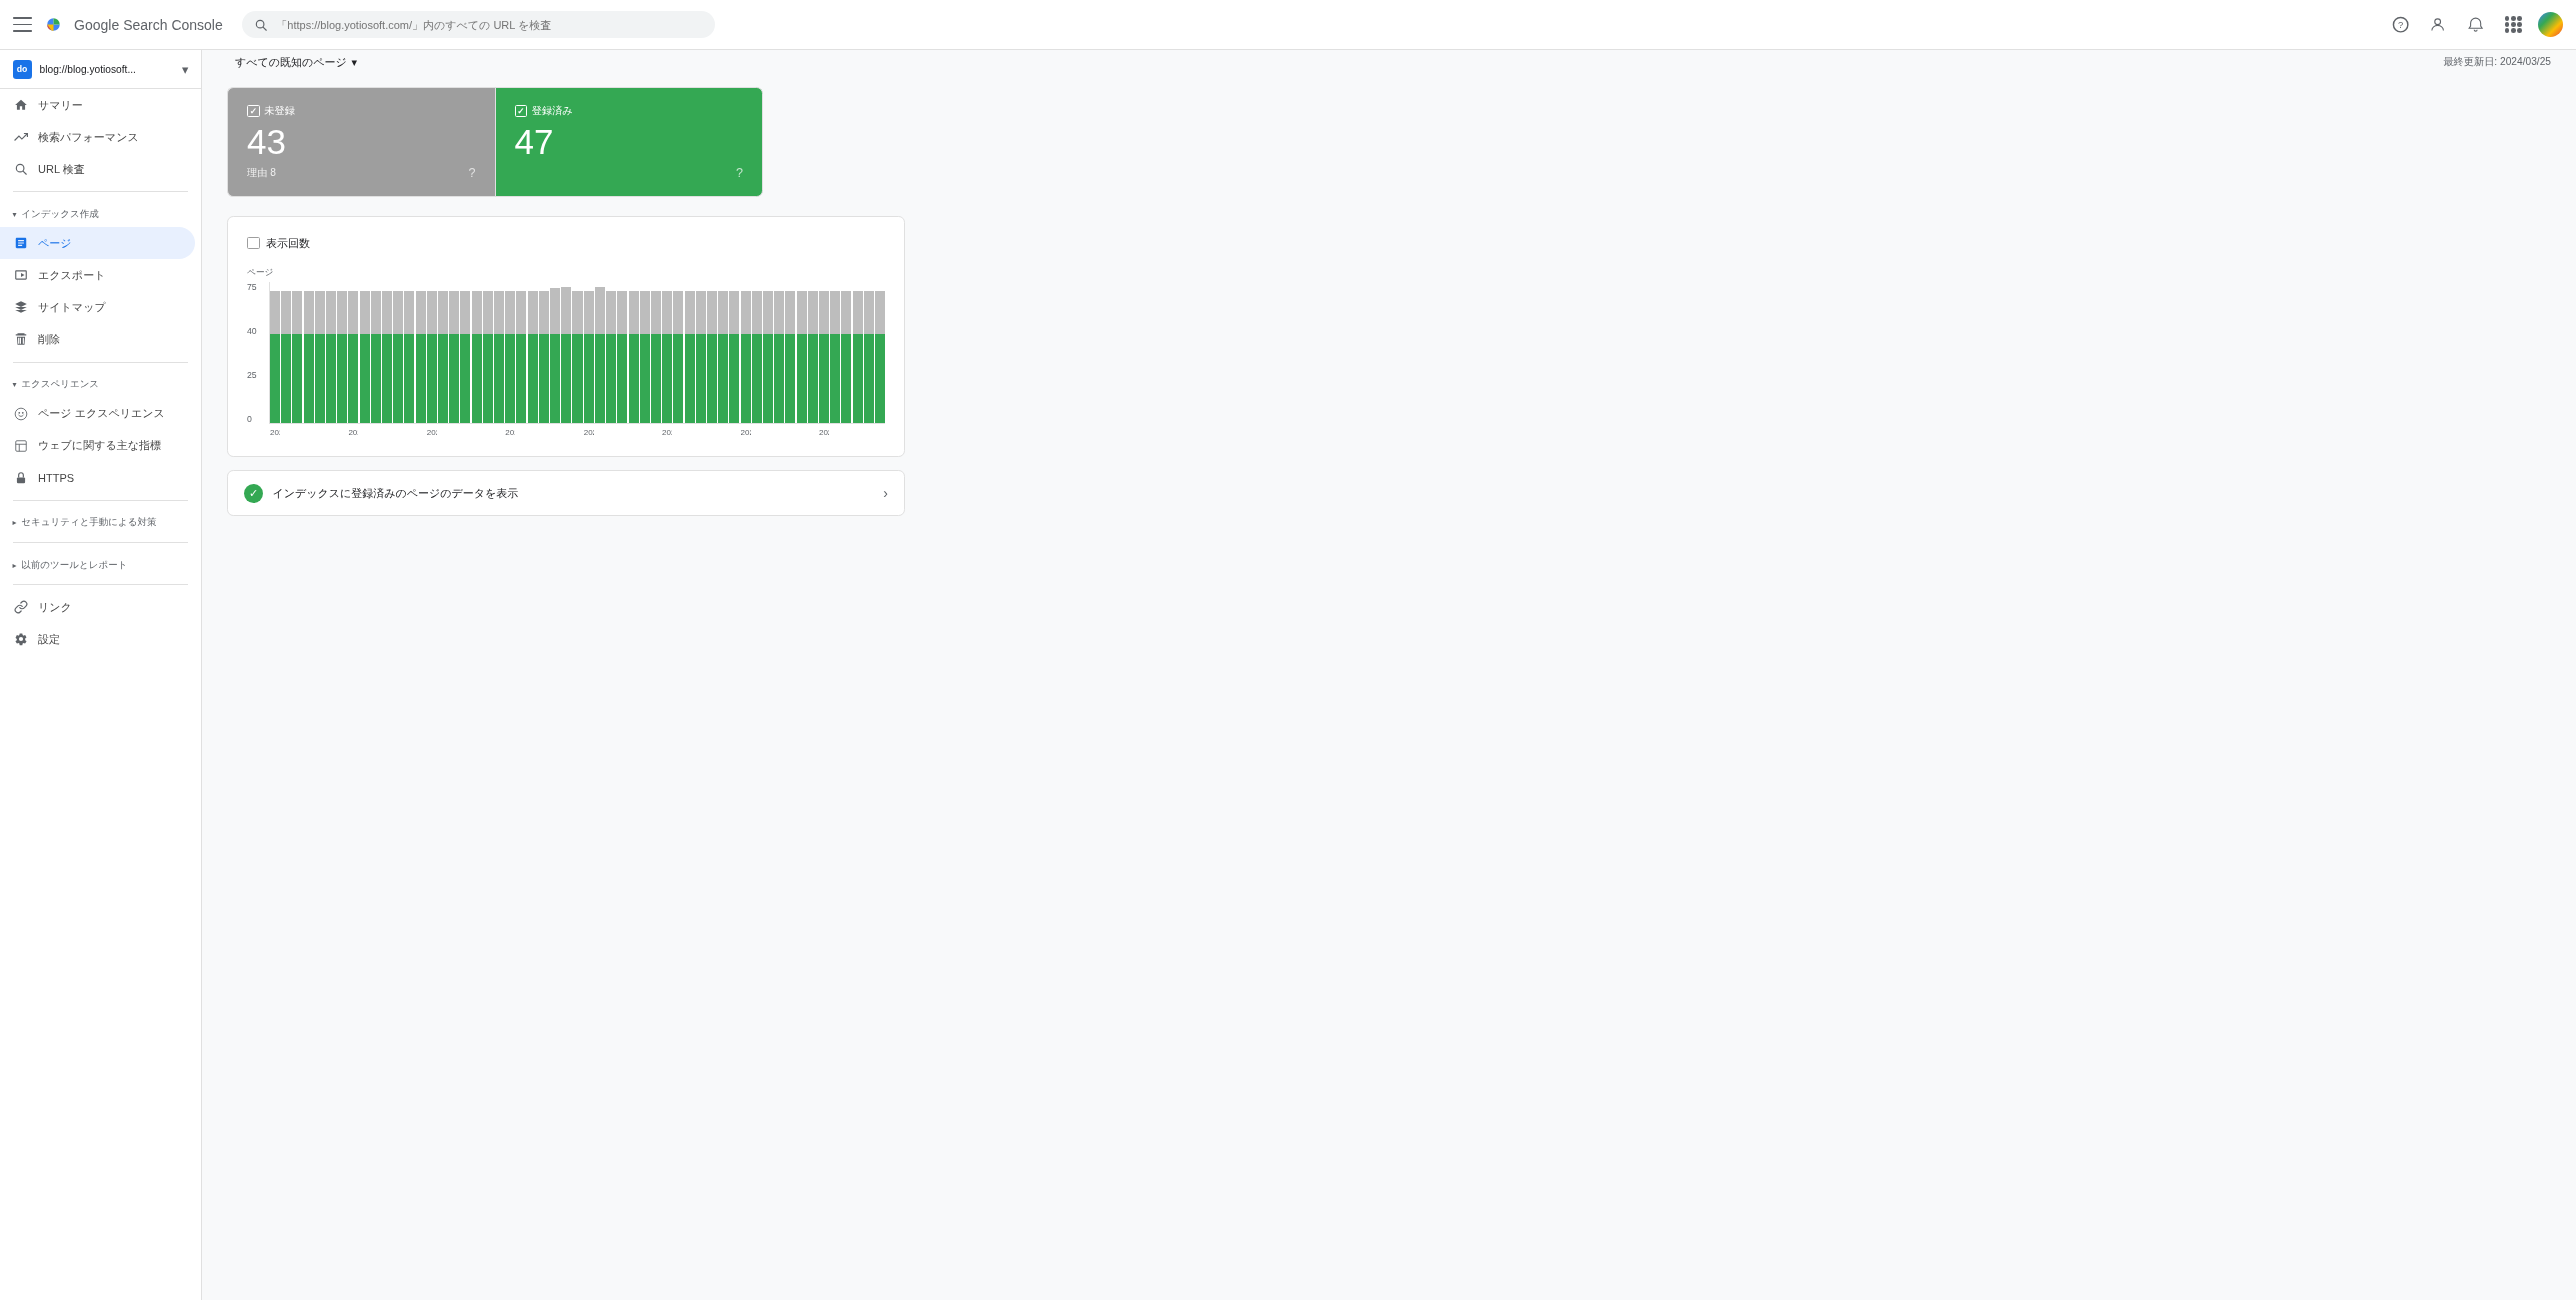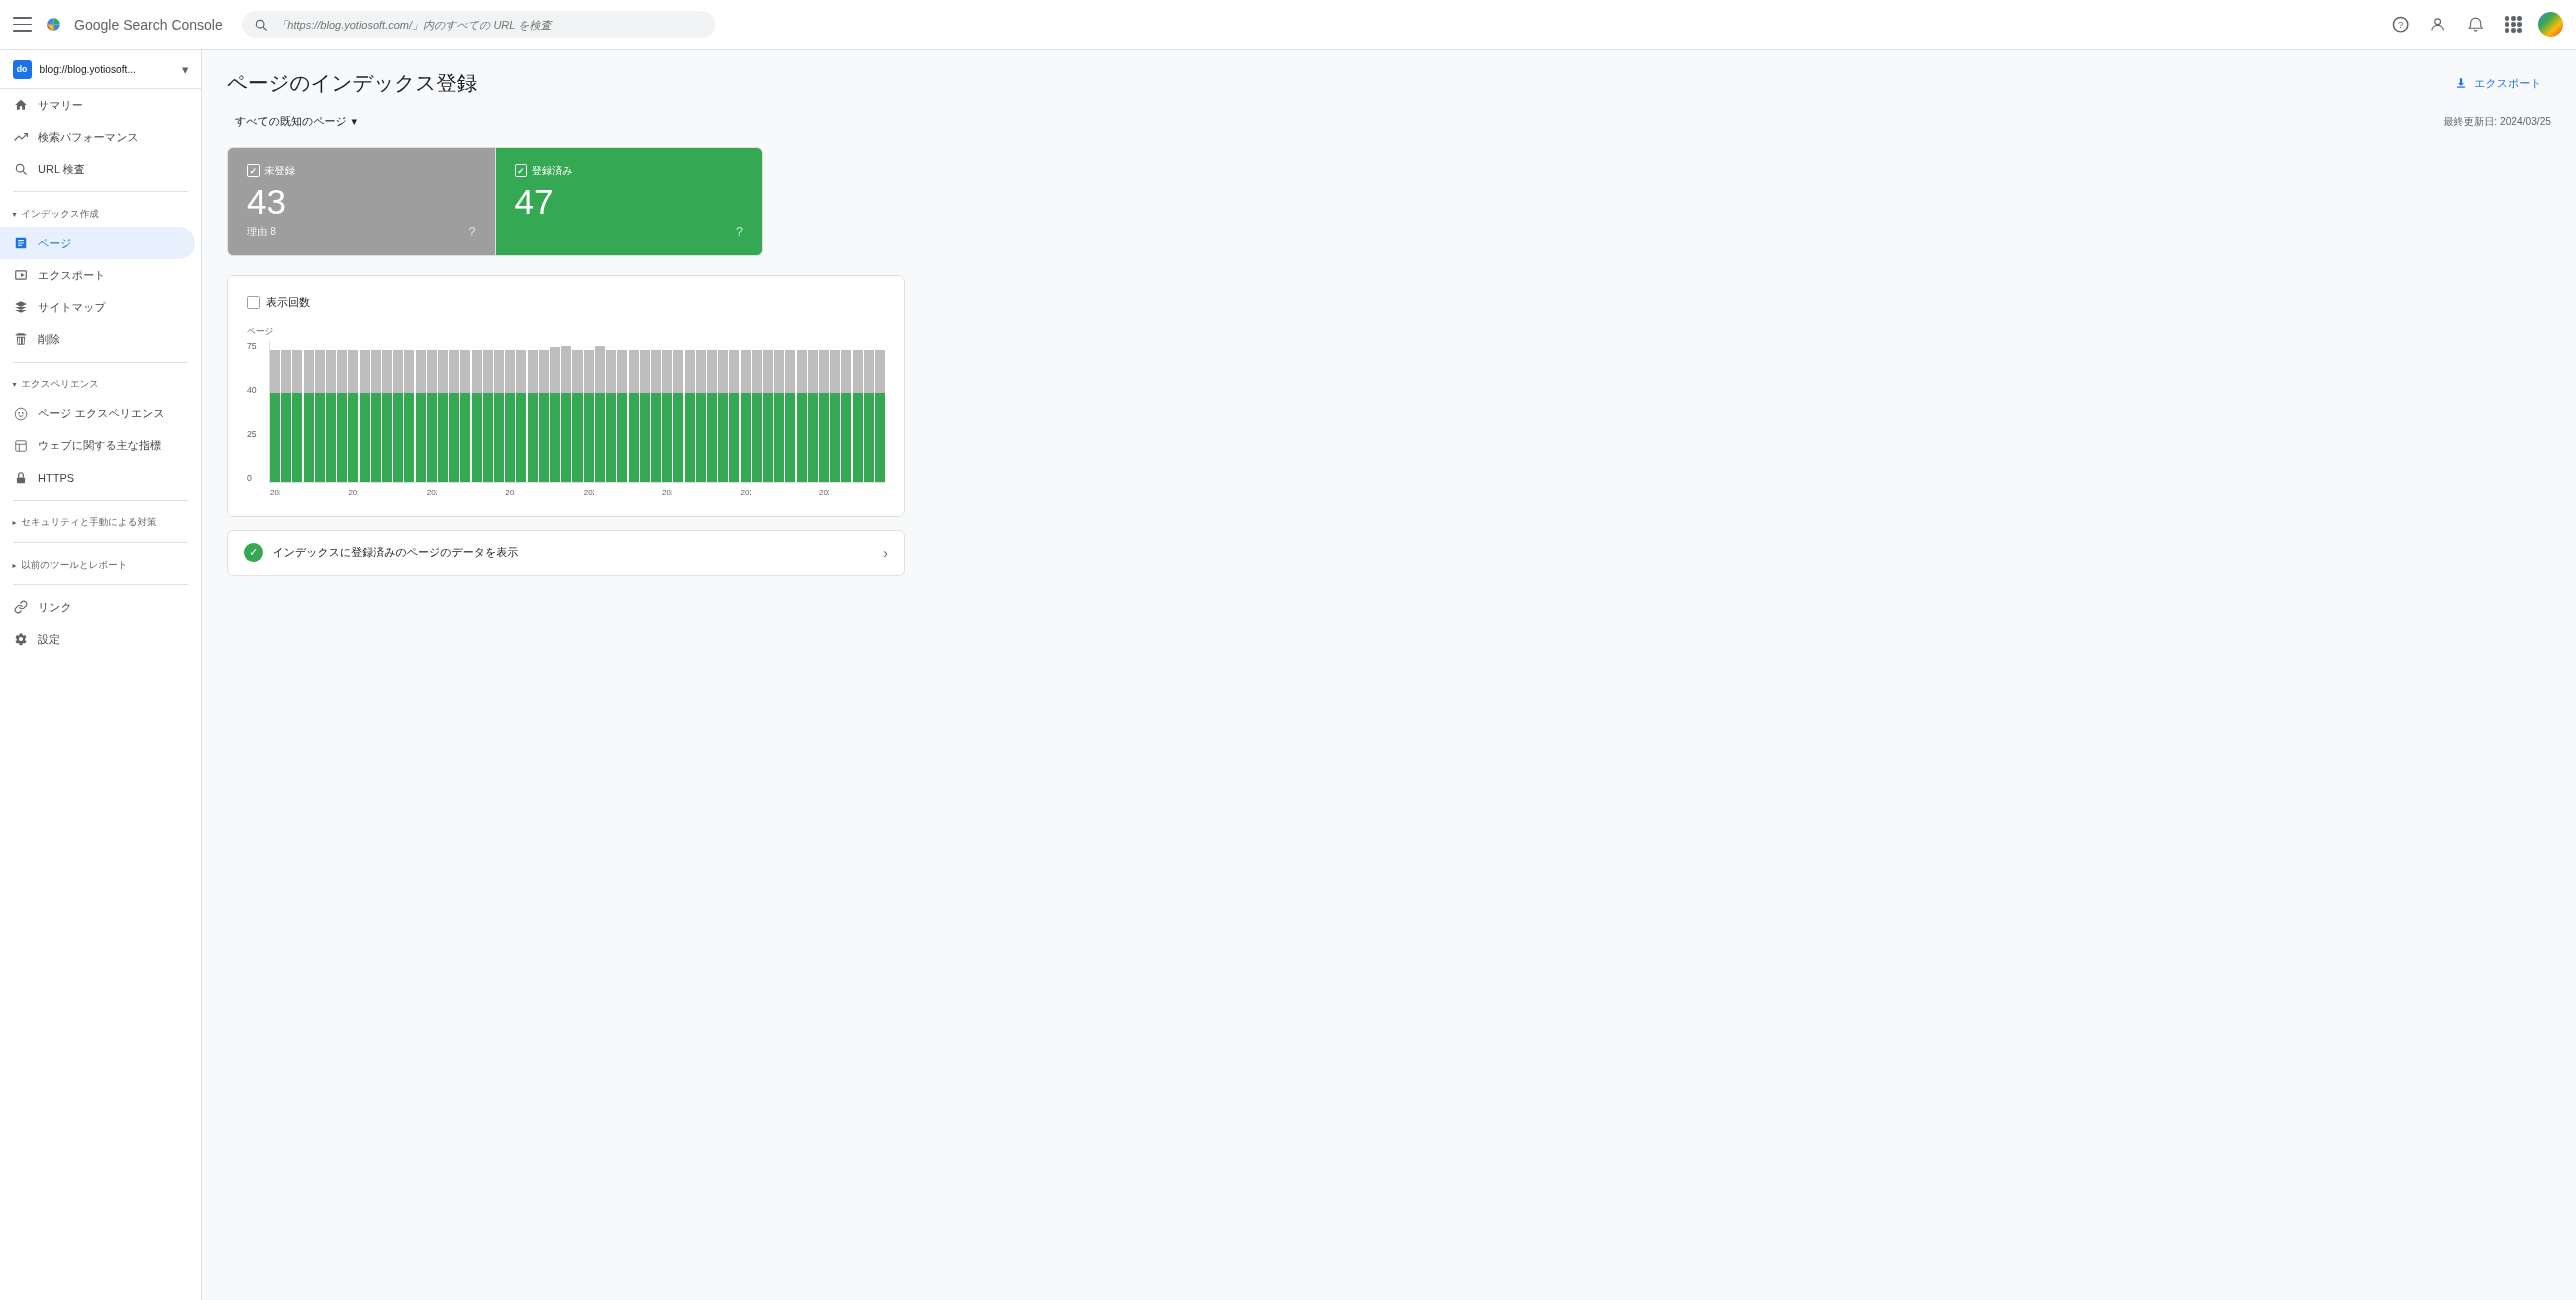--- a/index.html
+++ b/index.html
@@ -52,21 +52,20 @@
       padding: 6.3px 12.6px;
       gap: 8px;
     }
     .search-bar-input {
       border: none;
       background: transparent;
       font-size: 11px;
       color: #202124;
       outline: none;
       width: 100%;
-      font-style: italic;
     }
     .search-icon-svg {
       color: #5f6368;
       flex-shrink: 0;
     }
     .topbar-right {
       margin-left: auto;
       display: flex;
       align-items: center;
       gap: 12.6px;
@@ -583,29 +582,20 @@
       <span class="nav-icon">
         <svg width="14" height="14" viewBox="0 0 24 24" fill="currentColor">
             <path d="M19.14 12.94a7.07 7.07 0 0 0 .06-.94 7.07 7.07 0 0 0-.06-.94l2.03-1.58a.49.49 0 0 0 .12-.61l-1.92-3.32a.49.49 0 0 0-.59-.22l-2.39.96a7.1 7.1 0 0 0-1.62-.94l-.36-2.54a.48.48 0 0 0-.48-.41h-3.84a.48.48 0 0 0-.47.41l-.36 2.54a7.1 7.1 0 0 0-1.62.94l-2.39-.96a.49.49 0 0 0-.59.22L2.74 9.87a.48.48 0 0 0 .12.61l2.03 1.58a7.07 7.07 0 0 0-.06.94c0 .32.03.63.06.94l-2.03 1.58a.49.49 0 0 0-.12.61l1.92 3.32c.12.22.37.3.59.22l2.39-.96c.5.36 1.04.67 1.62.94l.36 2.54c.06.28.31.41.47.41h3.84c.26 0 .47-.19.47-.41l.36-2.54c.58-.27 1.12-.58 1.62-.94l2.39.96c.22.08.47 0 .59-.22l1.92-3.32a.48.48 0 0 0-.12-.61l-2.01-1.58zM12 15.6A3.6 3.6 0 0 1 8.4 12 3.6 3.6 0 0 1 12 8.4 3.6 3.6 0 0 1 15.6 12 3.6 3.6 0 0 1 12 15.6z"></path>
           </svg>
       </span>
       <span>設定</span>
     </div>
   </nav>
 
   <main class="main-content">
-    <div class="page-header">
-      <h1 class="page-title">ページのインデックス登録</h1>
-      <div class="export-btn">
-        <svg width="14" height="14" viewBox="0 0 24 24" fill="#1a73e8">
-            <path d="M5 20h14v-2H5v2zm7-3l5-5h-3V4h-4v8H7l5 5z"></path>
-          </svg>
-        <span>エクスポート</span>
-      </div>
-    </div>
 
     <div class="filter-bar">
       <div class="filter-dropdown">
         <span>すべての既知のページ</span>
         <span>▾</span>
       </div>
       <span class="last-updated">最終更新日: 2024/03/25</span>
     </div>
 
     <div class="stats-row">

